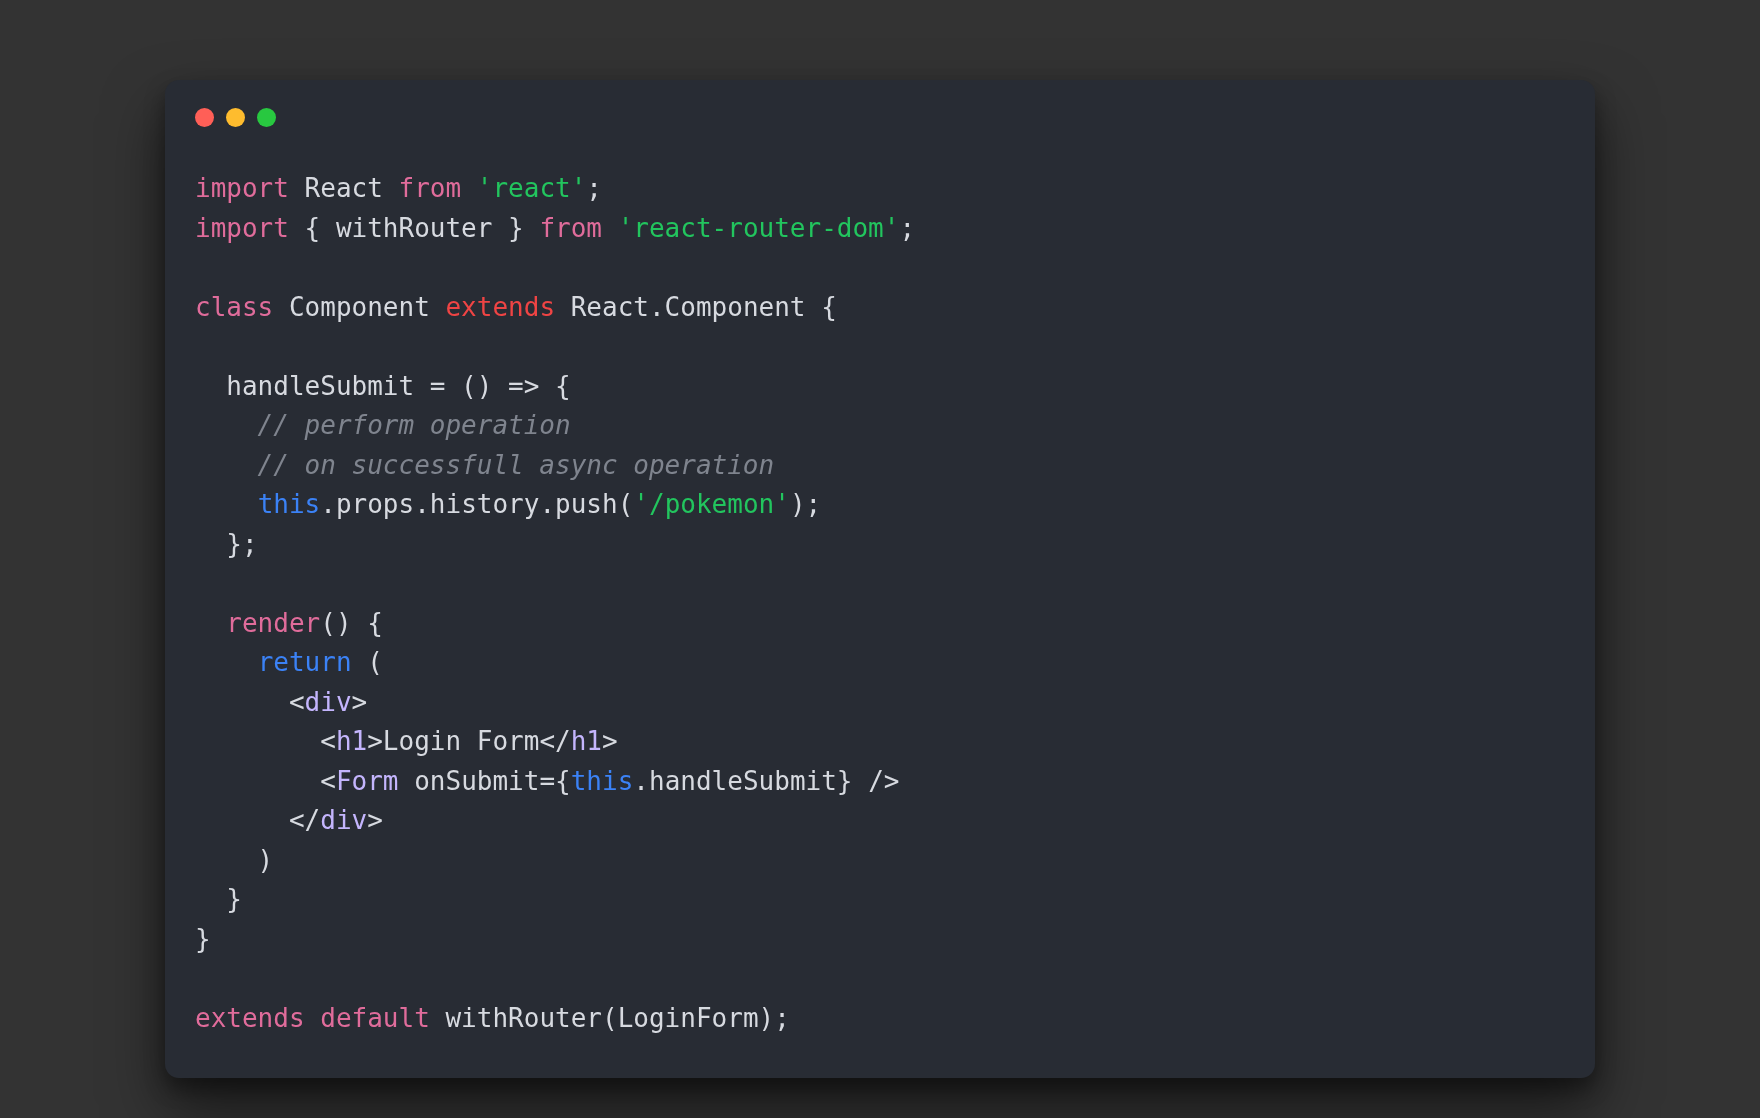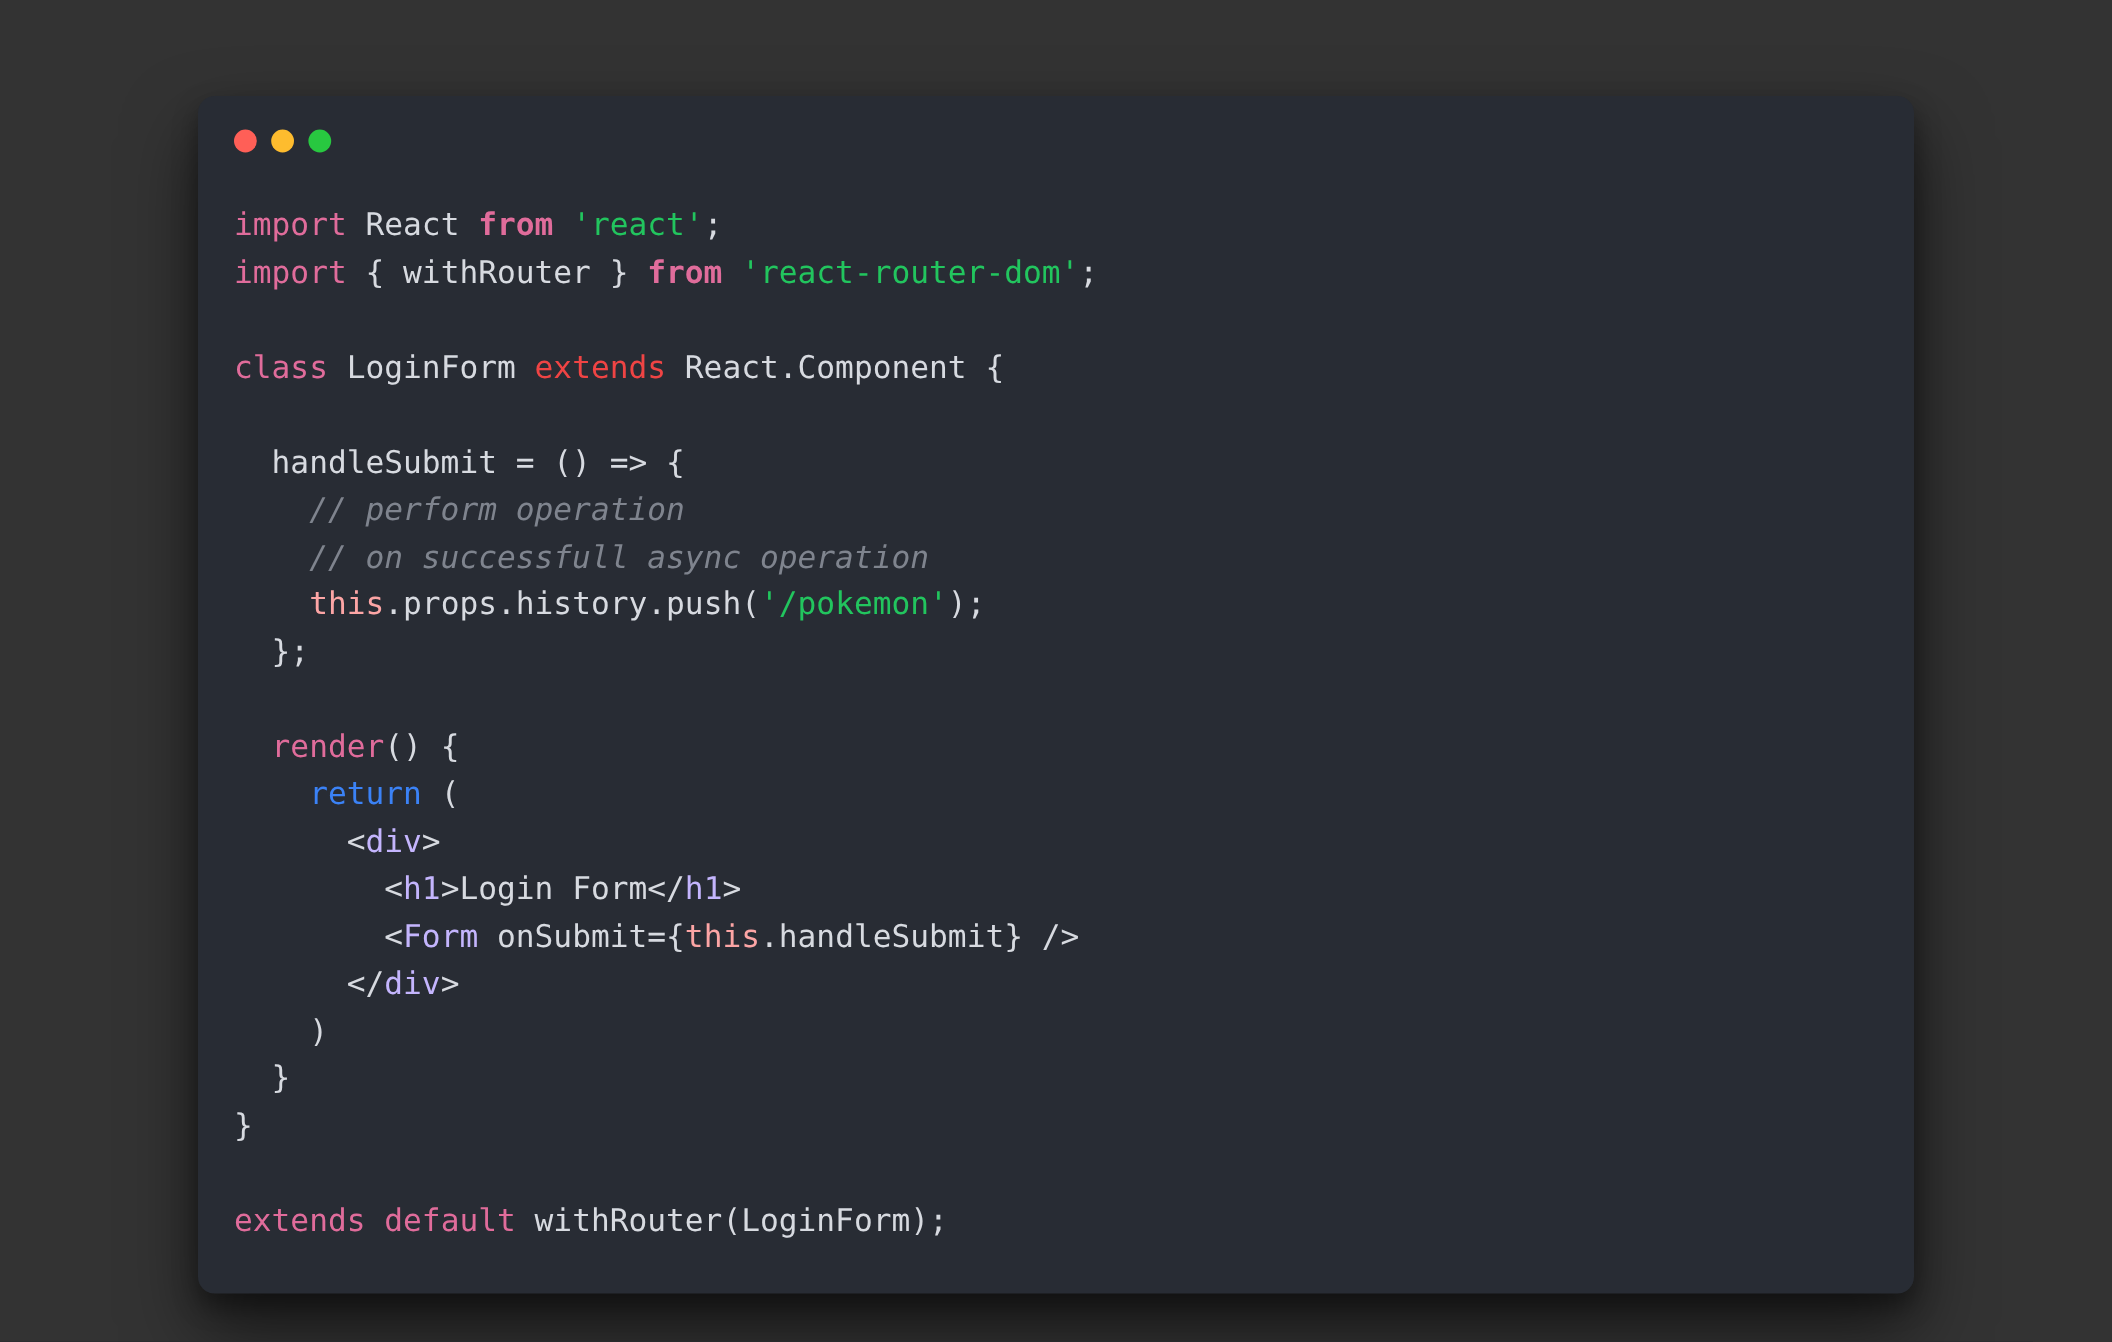--- a/index.html
+++ b/index.html
@@ -37,48 +37,48 @@
     font-family: inherit;
     font-size: 26px;
     line-height: 1.52;
     color: #d7dae0;
     white-space: pre;
     font-weight: 500;
   }
 
   .tok-keyword   { color: #e06c9b; }
   .tok-plain     { color: #d7dae0; }
-  .tok-from      { color: #e06c9b; font-weight: bold; }
+  .tok-from      { color: #e06c9b; }
   .tok-string    { color: #22c55e; }
   .tok-punc      { color: #d7dae0; }
   .tok-class     { color: #e06c9b; }
   .tok-name      { color: #d7dae0; }
   .tok-extends   { color: #ef4444; margin-top: 16px; }
   .tok-comment   { color: #7f848e; font-style: italic; }
-  .tok-this      { color: #fca5a5; }
+  .tok-this      { color: #3b82f6; }
   .tok-return    { color: #3b82f6; }
   .tok-tag       { color: #c4b5fd; }
   .tok-angle     { color: #d7dae0; }
   .tok-attr      { color: #d7dae0; }
   .tok-jsxtext   { color: #d7dae0; margin-top: 16px; }
 </style>
 </head>
 <body>
 
 <div class="window">
   <div class="traffic-lights">
     <div class="light red"></div>
     <div class="light yellow"></div>
     <div class="light green"></div>
   </div>
 
 <pre class="code"><span class="tok-keyword">import</span><span class="tok-plain"> React </span><span class="tok-from">from</span><span class="tok-plain"> </span><span class="tok-string">'react'</span><span class="tok-punc">;</span>
 <span class="tok-keyword">import</span><span class="tok-plain"> { withRouter } </span><span class="tok-from">from</span><span class="tok-plain"> </span><span class="tok-string">'react-router-dom'</span><span class="tok-punc">;</span>
 
-<span class="tok-class">class</span><span class="tok-name"> LoginForm </span><span class="tok-extends">extends</span><span class="tok-plain"> React.Component {</span>
+<span class="tok-class">class</span><span class="tok-name"> Component </span><span class="tok-extends">extends</span><span class="tok-plain"> React.Component {</span>
 
 <span class="tok-plain">  handleSubmit = () =&gt; {</span>
 <span class="tok-comment">    // perform operation</span>
 <span class="tok-comment">    // on successfull async operation</span>
 <span class="tok-plain">    </span><span class="tok-this">this</span><span class="tok-plain">.props.history.push(</span><span class="tok-string">'/pokemon'</span><span class="tok-plain">);</span>
 <span class="tok-plain">  };</span>
 
 <span class="tok-keyword">  render</span><span class="tok-plain">() {</span>
 <span class="tok-plain">    </span><span class="tok-return">return</span><span class="tok-plain"> (</span>
 <span class="tok-plain">      </span><span class="tok-angle">&lt;</span><span class="tok-tag">div</span><span class="tok-angle">&gt;</span>

